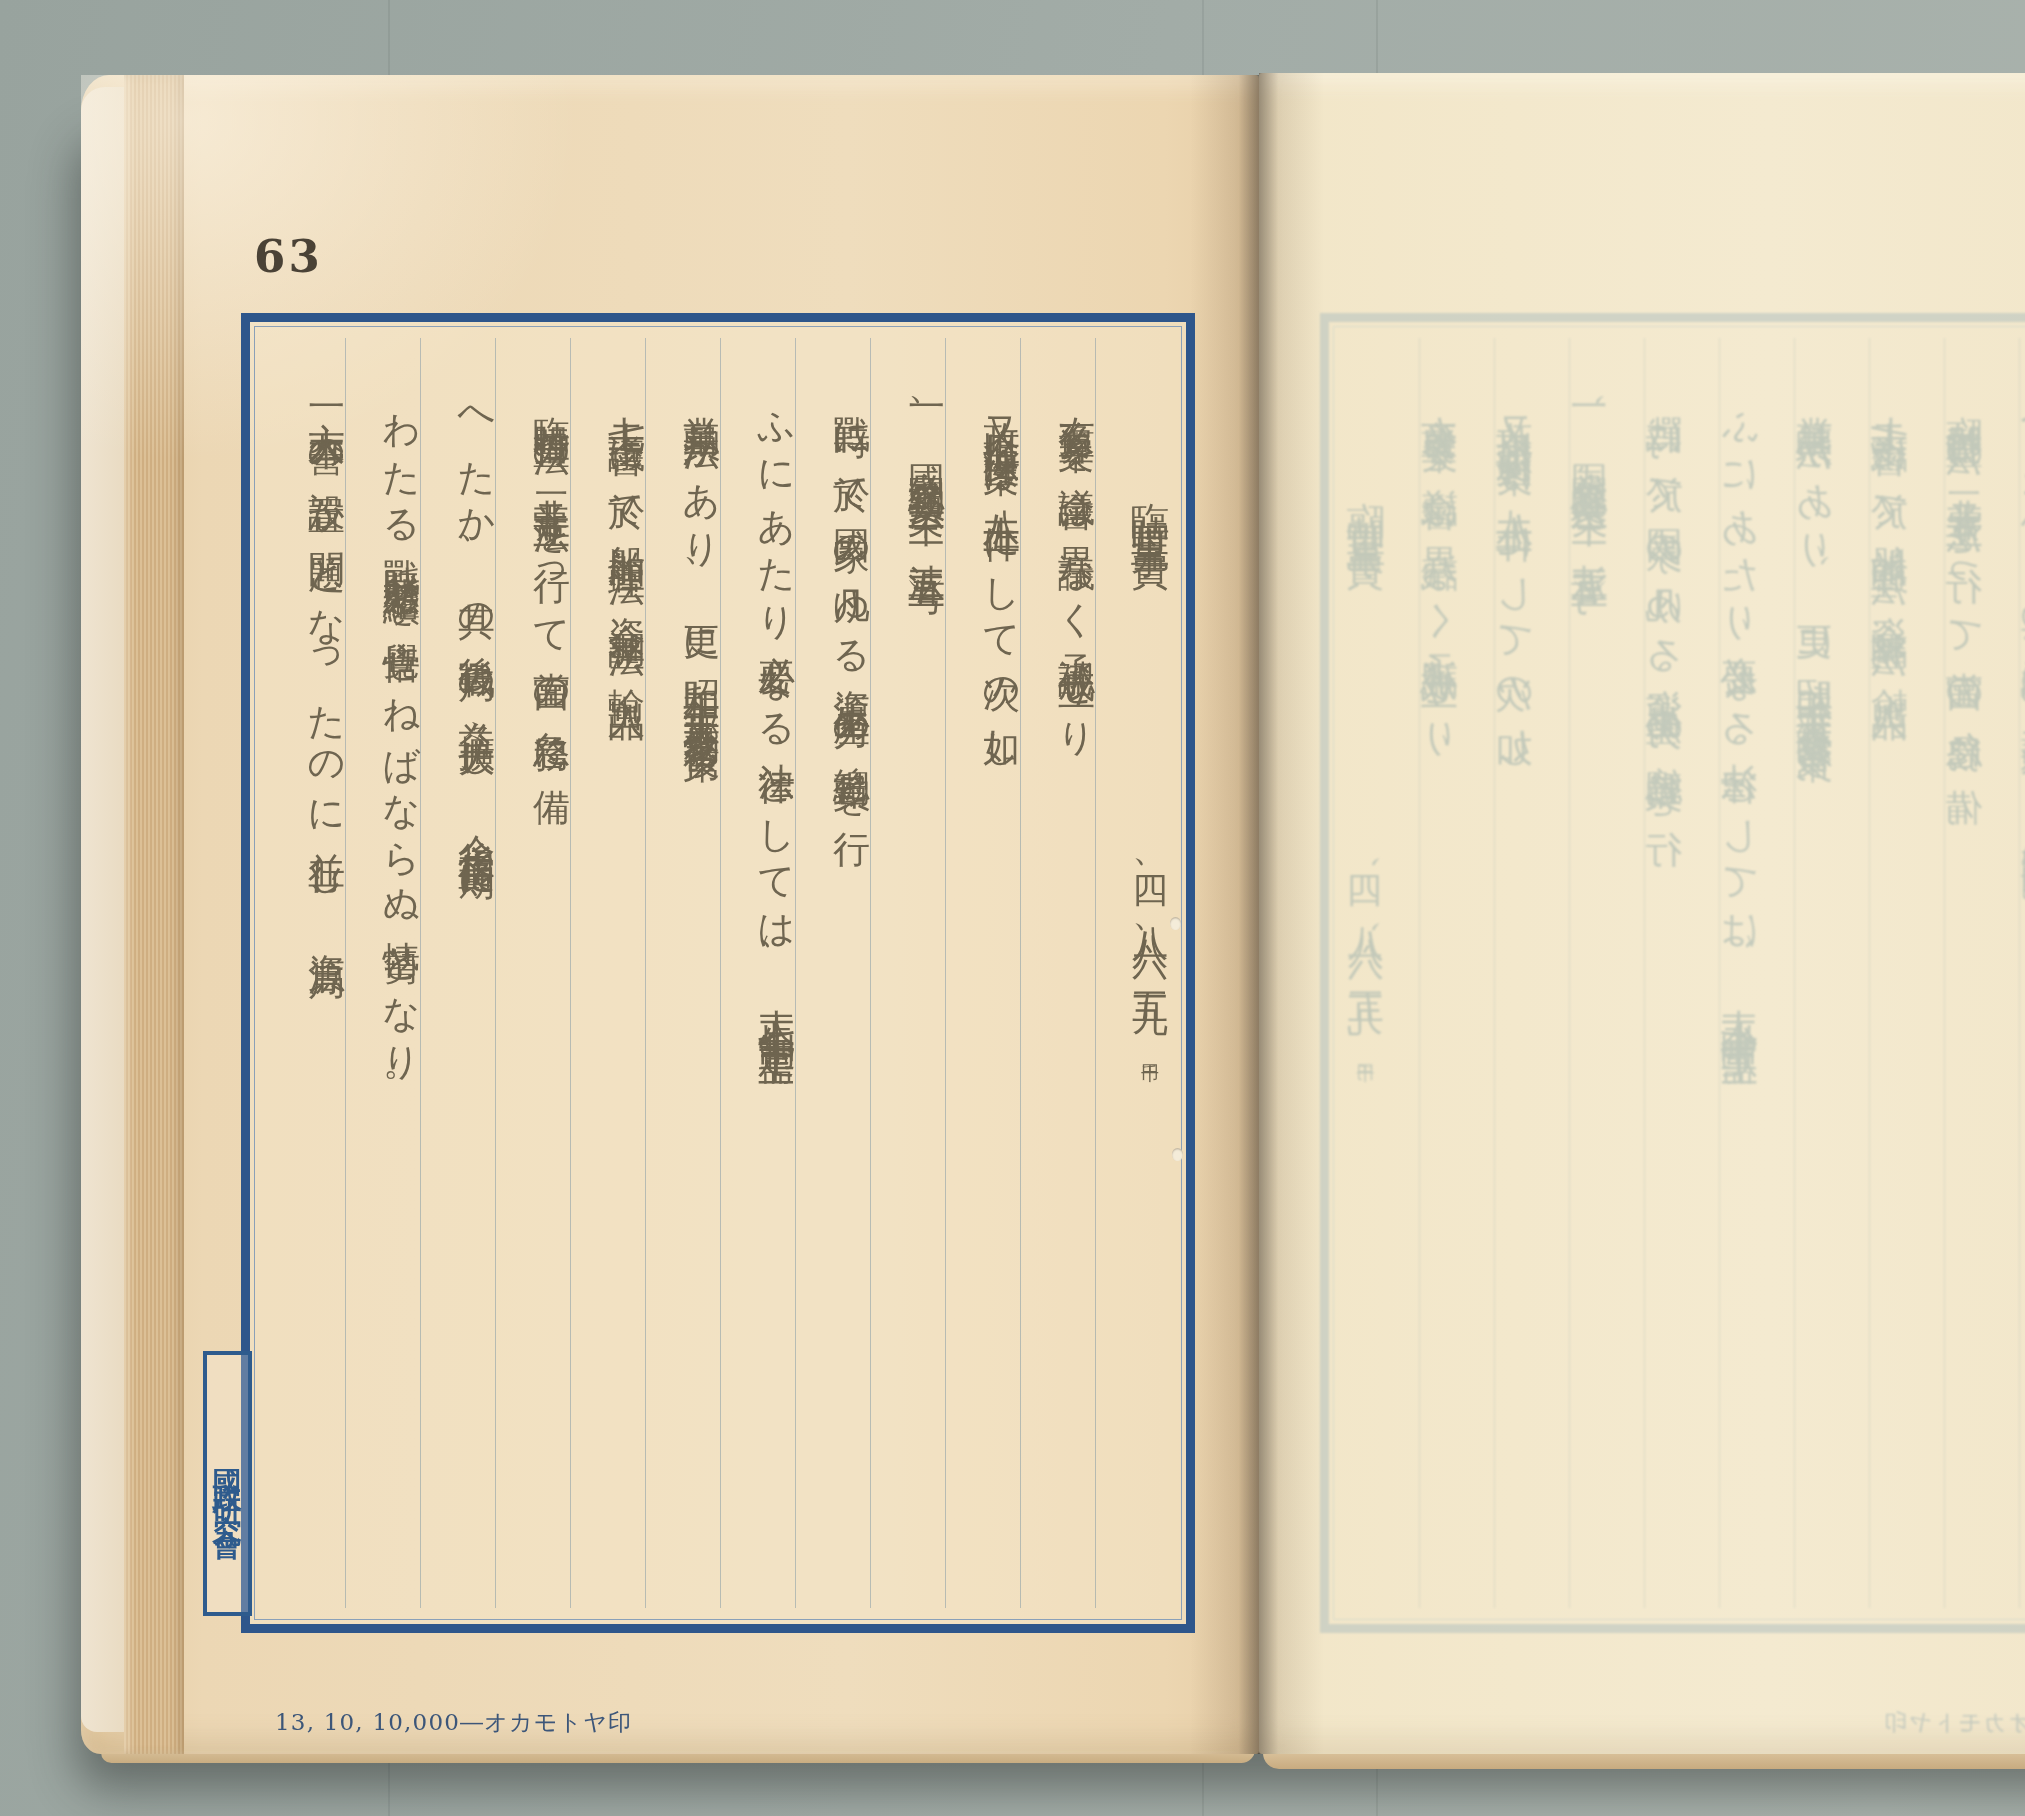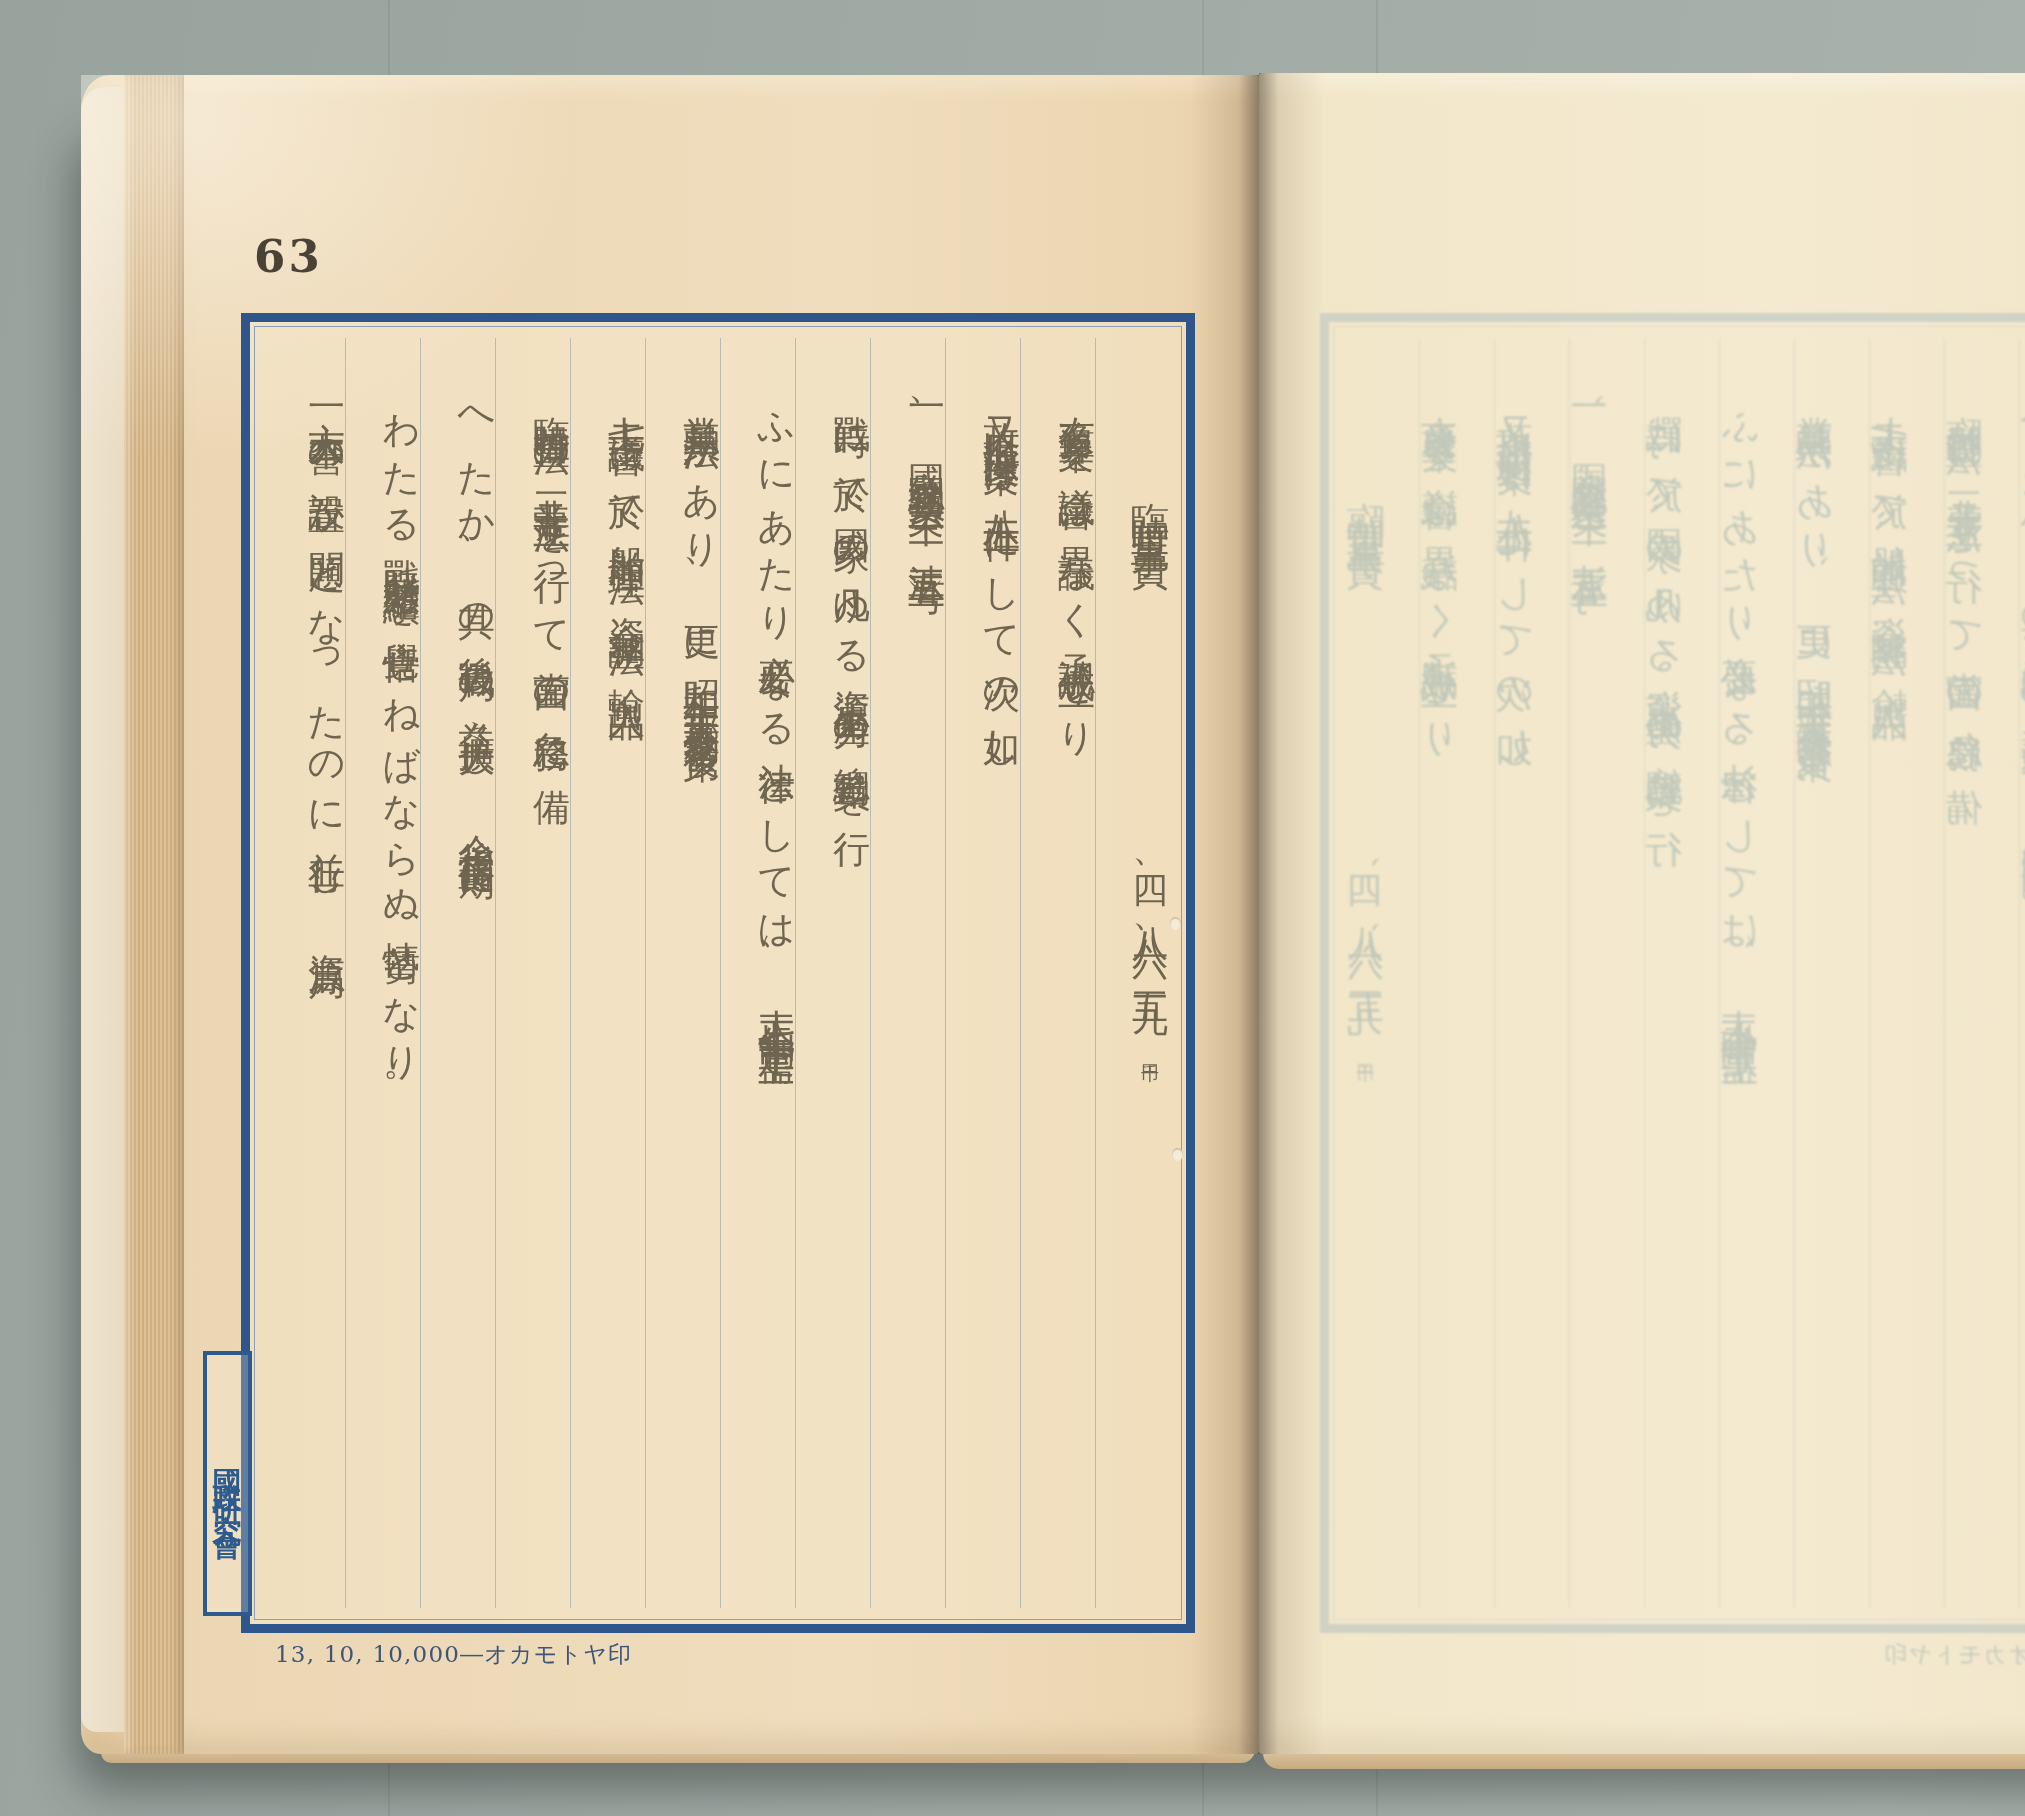--- a/index.html
+++ b/index.html
@@ -48,21 +48,21 @@
   .col:last-child{border-left:none;}
   .col-heading{padding-top:0;}
   .col-heading .h{margin-top:134px;font-size:39px;letter-spacing:12px;}
   .col-heading .amt{margin-top:267px;font-size:36px;letter-spacing:7.3px;}
   .col-heading .unit{margin-top:14.6px;font-size:18px;letter-spacing:1.6px;}
   .stamp-box{position:absolute;left:122px;top:1276px;width:49px;height:265px;box-sizing:border-box;
              border:4.5px solid #2e5b8d;display:flex;align-items:center;justify-content:center;
              background:rgba(250,245,230,0.25);}
   .stamp-box span{writing-mode:vertical-rl;text-orientation:upright;font-size:29px;
                   letter-spacing:15.4px;color:#2e5b8d;font-weight:bold;}
-  .imprint{position:absolute;left:194px;top:1564px;font-family:"DejaVu Serif",serif;
+  .imprint{position:absolute;left:194px;top:1632px;font-family:"DejaVu Serif",serif;
            font-size:23px;letter-spacing:1.2px;color:#3c5679;}
   .hole{position:absolute;width:11.3px;height:13px;border-radius:50%;background:#f4ecd9;
         box-shadow:inset 0 1.2px 1.6px rgba(90,70,45,0.35);}
   .h1{left:1089px;top:842px;} .h2{left:1091px;top:1073px;}
   
   .ghost{position:absolute;left:0;top:2px;width:1175px;height:1679px;
          transform:scaleX(-1);opacity:0.55;filter:blur(0.9px);}
   .ghost .frame{border-color:#b4c2c0;background:none;}
   .ghost .frame-inner{border-color:#c6d2ce;}
   .ghost .col{border-left-color:rgba(160,180,176,0.55);color:#9cb0ac;opacity:1;}

